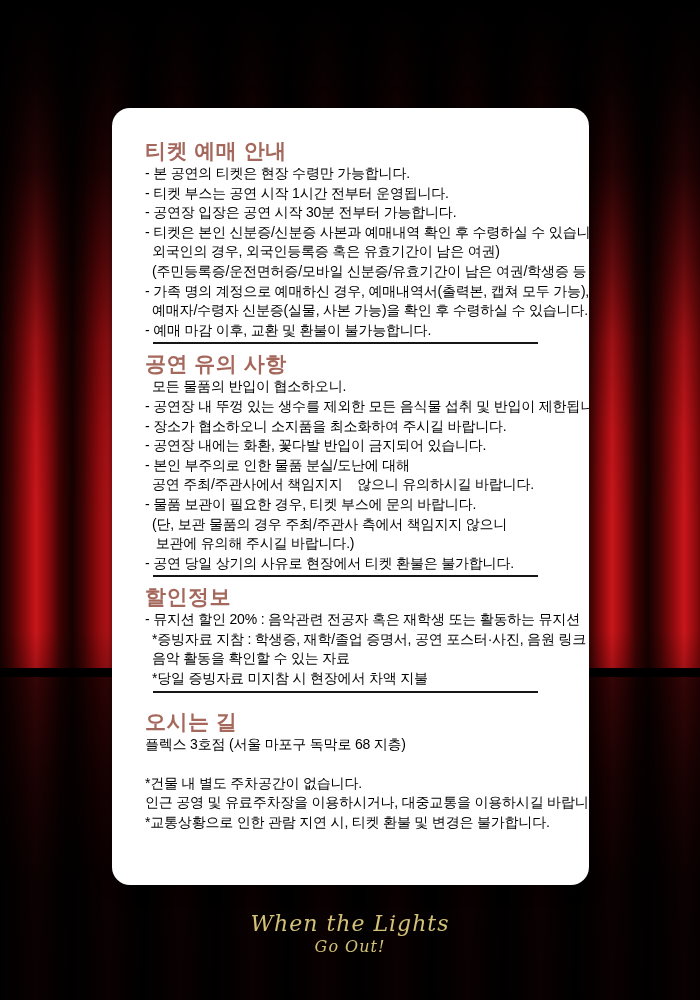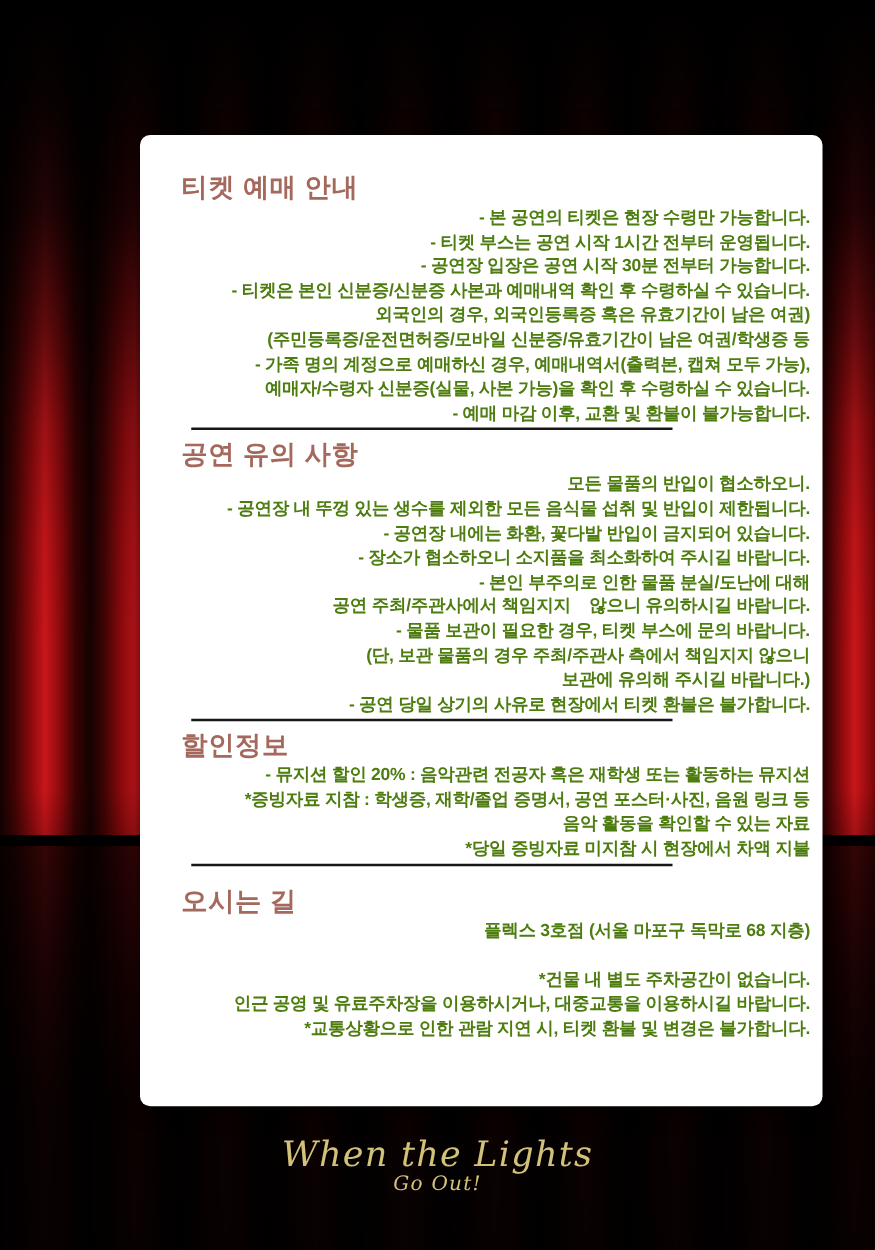--- a/index.html
+++ b/index.html
@@ -25,54 +25,53 @@
         #000 0px, rgba(0,0,0,0.95) 80px, rgba(0,0,0,0.82) 170px,
         rgba(0,0,0,0.52) 260px, rgba(0,0,0,0.22) 340px, rgba(0,0,0,0.06) 430px,
         rgba(0,0,0,0) 520px, rgba(0,0,0,0) 630px, rgba(0,0,0,0.18) 668px),
       
       repeating-linear-gradient(90deg,
         #150101 0px, #420404 12px, #930b0e 26px, #c9161b 36px,
         #8e0a0d 48px, #3a0303 60px, #150101 72px);
   }
   
   .card{
-    position:absolute;left:112px;top:108px;width:546px;height:777px;
-    background:#ffffff;border-radius:8px;
-    box-sizing:border-box;padding:30px 10px 0 33px;
+    position:absolute;left:112px;top:108px;width:477px;height:777px;
+    background:#ffffff;border-radius:18px;
+    box-sizing:border-box;padding:30px 33px 0 33px;
     overflow:hidden;
     box-shadow:0 0 18px rgba(0,0,0,0.55);
   }
   .sec{margin:0;padding:0;}
   .sec-title{
     margin:0;padding:0;
     font-size:21px;line-height:26px;font-weight:bold;
     color:var(--title-color,#a5685c);
     letter-spacing:0.5px;
   }
   .sec-title.gap-top{margin-top:16px;}
   .line{
     font-size:14px;line-height:19.6px;min-height:19.6px;
-    color:#4d7c0f;font-weight:bold;white-space:pre;
+    color:#000000;font-weight:normal;white-space:pre;
     letter-spacing:-0.2px;
-    text-align:right;
   }
   .line.ind{padding-left:7px;}
   .divider{
     width:385px;margin:2px 0 7px 8px;
     border-top:2.5px solid #161616;
   }
   
   .logo{
     position:absolute;left:0;top:912px;width:700px;
     text-align:center;
     font-family:"DejaVu Serif","Liberation Serif",serif;
     font-style:italic;
     color:var(--gold-color,#d2c178);
   }
-  .logo-line1{font-size:28px;line-height:24px;letter-spacing:1px;}
+  .logo-line1{font-size:22px;line-height:24px;letter-spacing:1px;}
   .logo-line2{font-size:16px;line-height:22px;letter-spacing:1px;}
 </style>
 </head>
 <body>
 
 <div class="backdrop"></div>
 
 <div class="card">
   <div>
       <section class="sec">
@@ -85,22 +84,22 @@
         <div class="line ind">(주민등록증/운전면허증/모바일 신분증/유효기간이 남은 여권/학생증 등</div>
         <div class="line">- 가족 명의 계정으로 예매하신 경우, 예매내역서(출력본, 캡쳐 모두 가능),</div>
         <div class="line ind">예매자/수령자 신분증(실물, 사본 가능)을 확인 후 수령하실 수 있습니다.</div>
         <div class="line">- 예매 마감 이후, 교환 및 환불이 불가능합니다.</div>
         <div class="divider"></div>
       </section>
       <section class="sec">
         <h2 class="sec-title">공연 유의 사항</h2>
         <div class="line ind">모든 물품의 반입이 협소하오니.</div>
         <div class="line">- 공연장 내 뚜껑 있는 생수를 제외한 모든 음식물 섭취 및 반입이 제한됩니다.</div>
+        <div class="line">- 장소가 협소하오니 소지품을 최소화하여 주시길 바랍니다.</div>
         <div class="line">- 공연장 내에는 화환, 꽃다발 반입이 금지되어 있습니다.</div>
-        <div class="line">- 장소가 협소하오니 소지품을 최소화하여 주시길 바랍니다.</div>
         <div class="line">- 본인 부주의로 인한 물품 분실/도난에 대해</div>
         <div class="line ind">공연 주최/주관사에서 책임지지    않으니 유의하시길 바랍니다.</div>
         <div class="line">- 물품 보관이 필요한 경우, 티켓 부스에 문의 바랍니다.</div>
         <div class="line ind">(단, 보관 물품의 경우 주최/주관사 측에서 책임지지 않으니</div>
         <div class="line ind"> 보관에 유의해 주시길 바랍니다.)</div>
         <div class="line">- 공연 당일 상기의 사유로 현장에서 티켓 환불은 불가합니다.</div>
         <div class="divider"></div>
       </section>
       <section class="sec">
         <h2 class="sec-title">할인정보</h2>

